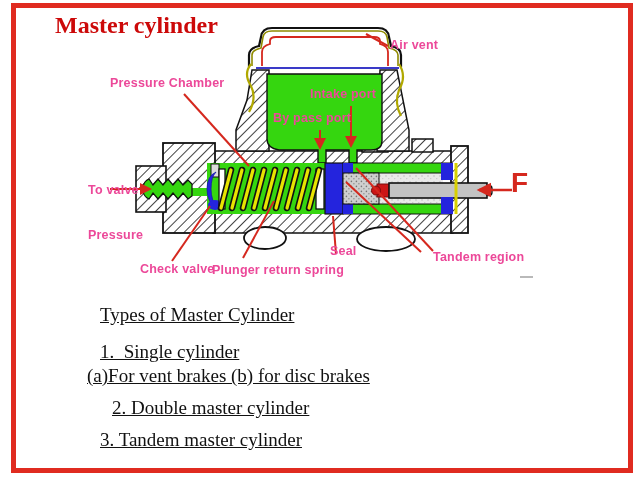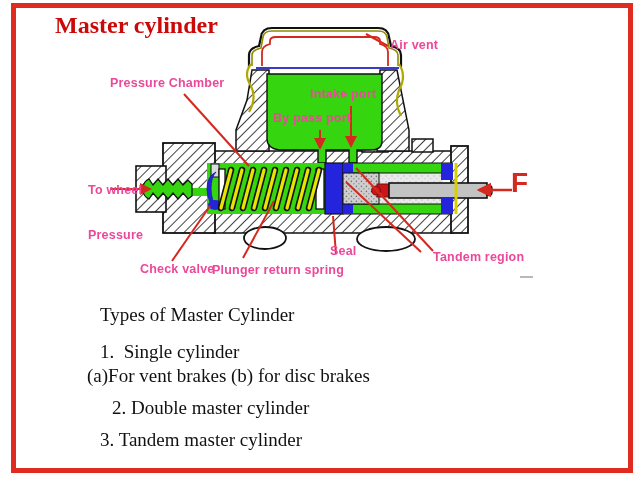--- a/index.html
+++ b/index.html
@@ -6,21 +6,21 @@
   body{width:638px;height:479px;position:relative;background:#ffffff;
        font-family:"Liberation Sans",sans-serif;overflow:hidden;}
   .frame{position:absolute;left:11px;top:3px;width:622px;height:470px;
          border:5px solid #e02b20;box-sizing:border-box;}
   .title{position:absolute;left:55px;top:12px;color:#cc0909;
          font:bold 24px "Liberation Serif",serif;white-space:pre;text-align:center;}
   .dlabel{position:absolute;color:#ec4899;font:bold 12.5px "Liberation Sans",sans-serif;
           letter-spacing:.2px;white-space:pre;line-height:15px;}
   .force{position:absolute;left:511px;top:167px;color:#d5281e;
          font:bold 28px "Liberation Sans",sans-serif;}
-  .bodytext{position:absolute;color:#111111;font:19px "Liberation Serif",serif;white-space:pre;}
+  .bodytext{position:absolute;color:#111111;font:19px "Liberation Serif",serif;white-space:pre;text-decoration:underline;}
   svg{position:absolute;left:0;top:0;}
   .artifact{position:absolute;left:520px;top:276px;width:13px;height:2px;background:#b9b9b9;}
 </style>
 </head>
 <body>
 
 <div class="frame"></div>
 
 <div class="title">Master cylinder</div>
 
@@ -141,21 +141,21 @@
     <line x1="421" y1="252" x2="346" y2="182"></line>
     <line x1="512" y1="190" x2="479" y2="190" stroke-width="2.4" marker-end="url(#arr)"></line>
   </g>
 </svg>
 
 <div class="dlabel" style="left:390px;top:38px">Air vent</div>
 <div class="dlabel" style="left:110px;top:76px">Pressure Chamber</div>
 <div class="dlabel" style="left:310px;top:87px">Intake port</div>
 <div class="dlabel" style="left:273px;top:111px">By pass port</div>
 <div class="dlabel" style="left:88px;top:153px">
-  <div>To wheel</div>
+  <div>To valve</div>
   <div>Pressure</div>
 </div>
 <div class="dlabel" style="left:140px;top:262px">Check valve</div>
 <div class="dlabel" style="left:212px;top:263px">Plunger return spring</div>
 <div class="dlabel" style="left:330px;top:244px">Seal</div>
 <div class="dlabel" style="left:433px;top:250px">Tandem region</div>
 <div class="force">F</div>
 <div class="artifact"></div>
 
 <div class="bodytext" style="left:100px;top:304px">Types of Master Cylinder</div>

